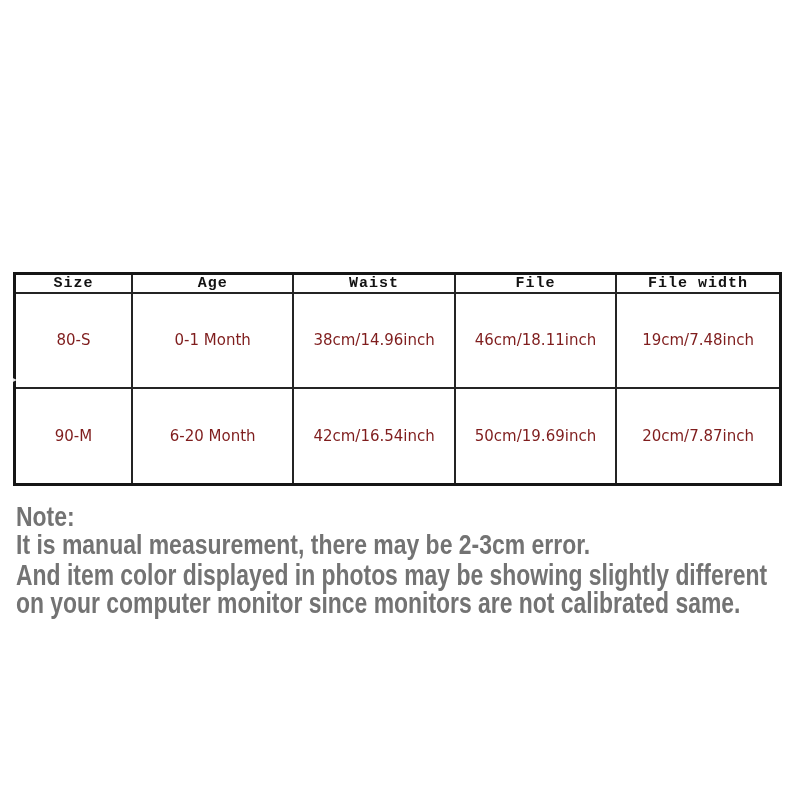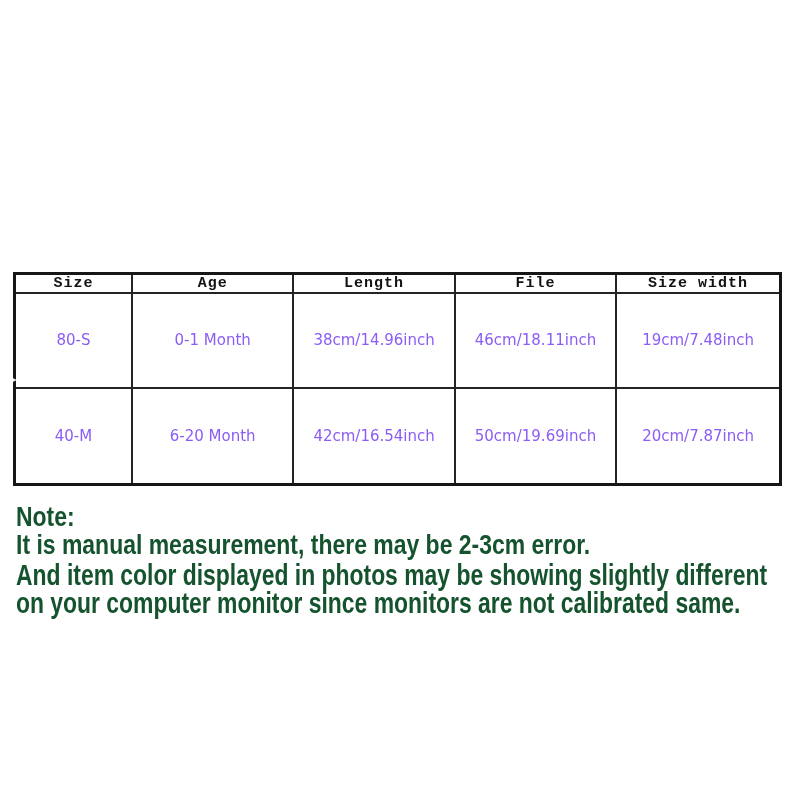--- a/index.html
+++ b/index.html
@@ -38,21 +38,21 @@
   table.size-chart th {
     font-family: "Liberation Mono", monospace;
     font-weight: bold;
     font-size: 15px;
     letter-spacing: 1px;
     color: #121212;
   }
   table.size-chart td {
     font-family: "DejaVu Sans", sans-serif;
     font-size: 15px;
-    color: #8b5cf6;
+    color: #7f1d1d;
   }
   col.c-size  { width: 15.34%; }
   col.c-age   { width: 21.07%; }
   col.c-len   { width: 21.07%; }
   col.c-waist { width: 21.07%; }
   col.c-file  { width: 21.45%; }
 
   
   .notch {
     position: absolute;
@@ -62,21 +62,21 @@
     height: 16px;
     background: #ffffff;
     clip-path: polygon(0 0, 100% 50%, 0 100%);
     opacity: 0.9;
   }
 
   
   .note-block {
     position: absolute;
     left: 16px;
-    color: #14532d;
+    color: #737373;
     font-family: "Liberation Sans", sans-serif;
     font-weight: bold;
   }
   .note-block .note-line {
     white-space: nowrap;
     transform: scaleX(0.82);
     transform-origin: 0 50%;
     font-size: 28px;
     line-height: 28px;
   }
@@ -98,35 +98,35 @@
       <col class="c-size">
         <col class="c-age">
         <col class="c-len">
         <col class="c-waist">
         <col class="c-file">
     </colgroup>
     <thead>
       <tr>
         <th>Size</th>
         <th>Age</th>
-        <th>Length</th>
+        <th>Waist</th>
         <th>File</th>
-        <th>Size width</th>
+        <th>File width</th>
       </tr>
     </thead>
     <tbody>
       <tr>
         <td>80-S</td>
         <td>0-1 Month</td>
         <td>38cm/14.96inch</td>
         <td>46cm/18.11inch</td>
         <td>19cm/7.48inch</td>
       </tr>
       <tr>
-        <td>40-M</td>
+        <td>90-M</td>
         <td>6-20 Month</td>
         <td>42cm/16.54inch</td>
         <td>50cm/19.69inch</td>
         <td>20cm/7.87inch</td>
       </tr>
     </tbody>
   </table>
 
   <div class="notch"></div>
 

